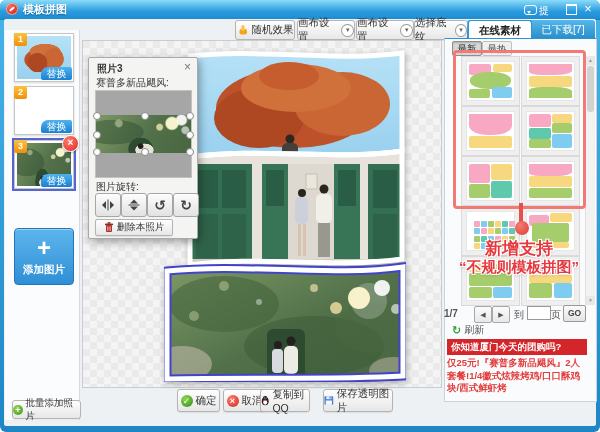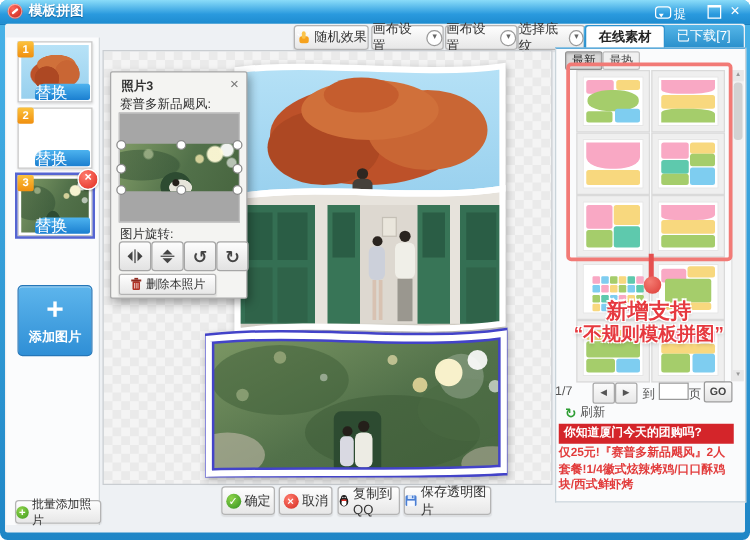--- a/index.html
+++ b/index.html
@@ -18,22 +18,22 @@
   
   .btn{display:flex;align-items:center;justify-content:center;gap:3px;background:linear-gradient(#fefefe,#e7e7e7);
        border:1px solid #b4b4b4;border-radius:3px;font-size:10.5px;color:#333;box-shadow:0 1px 1px rgba(0,0,0,.08);}
   .chev{width:11px;height:11px;border:1px solid #9a9a9a;border-radius:50%;font-size:7px;line-height:10px;text-align:center;color:#666;background:#fff;}
   
   #sidebar{left:5px;top:30px;width:74px;height:390px;background:#fbfcfd;border-right:1px solid #d5dade;}
   .thumb-card{position:absolute;left:9px;width:58px;height:47px;background:#fff;border:1px solid #c6c6c6;box-shadow:0 1px 2px rgba(0,0,0,.15);}
   .thumb-photo{position:absolute;inset:2px;}
   .num-badge{position:absolute;left:-1px;top:-1px;width:13px;height:13px;background:linear-gradient(#fcc23d,#f08f0e);
              border-radius:2px;color:#fff;font-size:9px;font-weight:bold;text-align:center;line-height:13px;z-index:3;}
-  .replace-tag{position:absolute;right:1px;bottom:1px;width:44px;height:13px;background:linear-gradient(#4db3ef,#1b7fd0);
-               border-radius:7px 2px 2px 2px;color:#fff;font-size:13px;text-align:left;line-height:13px;z-index:3;}
+  .replace-tag{position:absolute;right:1px;bottom:1px;width:31px;height:13px;background:linear-gradient(#4db3ef,#1b7fd0);
+               border-radius:7px 2px 2px 2px;color:#fff;font-size:10px;text-align:center;line-height:13px;z-index:3;}
   .selected{outline:2px solid #5565d2;}
   .remove-badge{position:absolute;right:-6px;top:-6px;width:15px;height:15px;border-radius:50%;
                 background:radial-gradient(circle at 35% 30%,#ff7b6d,#e02a20);border:1px solid #fff;
                 color:#fff;font-size:10px;font-weight:bold;text-align:center;line-height:14px;z-index:4;box-shadow:0 1px 2px rgba(0,0,0,.3);}
   #add-btn{left:9px;top:198px;width:58px;height:55px;background:linear-gradient(#5db5ec,#2f8fd6);border:1px solid #2476b8;border-radius:4px;
            display:flex;flex-direction:column;align-items:center;justify-content:center;color:#fff;box-shadow:inset 0 1px 0 rgba(255,255,255,.4);}
   #add-btn .plus{font-size:24px;font-weight:bold;line-height:22px;}
   #add-btn .lbl{font-size:10.5px;font-weight:bold;margin-top:4px;}
   #batch-btn{left:7px;top:370px;width:67px;height:17px;font-size:9.5px;}
   .green-plus{width:10px;height:10px;border-radius:50%;background:radial-gradient(circle at 35% 30%,#8fd44a,#3f9b1f);
@@ -443,21 +443,21 @@
     <div id="scroll-thumb"></div>
     <div class="scroll-arrow" style="bottom:0;">▼</div>
   </div>
 
   <div class="abs" id="hl-box"></div>
   <div class="abs" id="hl-line"></div>
   <div class="abs" id="hl-dot"></div>
   <div class="abs promo" style="top:237px;font-size:17px;">新增支持</div>
   <div class="abs promo" style="top:258px;font-size:15px;">“不规则模板拼图”</div>
 
-  <div class="abs small-txt" style="left:444px;top:308px;">1/7</div>
+  <div class="abs small-txt" style="left:444px;top:308px;font-weight:bold;">1/7</div>
   <div class="pager-btn" style="left:474px;"><span>◀</span></div>
   <div class="pager-btn" style="left:492px;"><span>▶</span></div>
   <div class="abs small-txt" style="left:514px;top:308px;">到</div>
   <input id="goto-input" style="">
   <div class="abs small-txt" style="left:551px;top:308px;">页</div>
   <div id="go-btn">GO</div>
 
   <div class="abs" style="left:452px;top:323px;display:flex;gap:3px;align-items:center;">
     <span class="green-glyph" style="font-size:11px;">↻</span>
     <span style="font-size:10px;color:#555;">刷新</span>
@@ -467,21 +467,21 @@
   <div class="abs" id="ad-body">仅25元!『赛普多新品飓风』2人套餐!1/4徽式炫辣烤鸡/口口酥鸡块/西式鲜虾烤</div>
 
   <div class="btn foot-btn" style="left:177px;width:41px;">
     <span class="circle-ic ok-ic">✓</span>
     <span>确定</span>
   </div>
   <div class="btn foot-btn" style="left:223px;width:41px;">
     <span class="circle-ic no-ic">×</span>
     <span>取消</span>
   </div>
-  <div class="btn foot-btn" style="left:270px;width:48px;">
+  <div class="btn foot-btn" style="left:260px;width:48px;">
     <svg width="11" height="13" viewBox="0 0 11 13">
       <ellipse cx="5.5" cy="7.5" rx="4.5" ry="5.2" fill="#1a1a1a"></ellipse>
       <circle cx="5.5" cy="3.5" r="3" fill="#1a1a1a"></circle>
       <ellipse cx="5.5" cy="8.8" rx="2.6" ry="3.2" fill="#fff"></ellipse>
       <circle cx="4.3" cy="3.2" r=".7" fill="#fff"></circle>
         <circle cx="6.7" cy="3.2" r=".7" fill="#fff"></circle>
       <rect x="2.6" y="5.4" width="5.8" height="1.4" rx=".7" fill="#e03028"></rect>
     </svg>
     <span>复制到QQ</span>
   </div>

